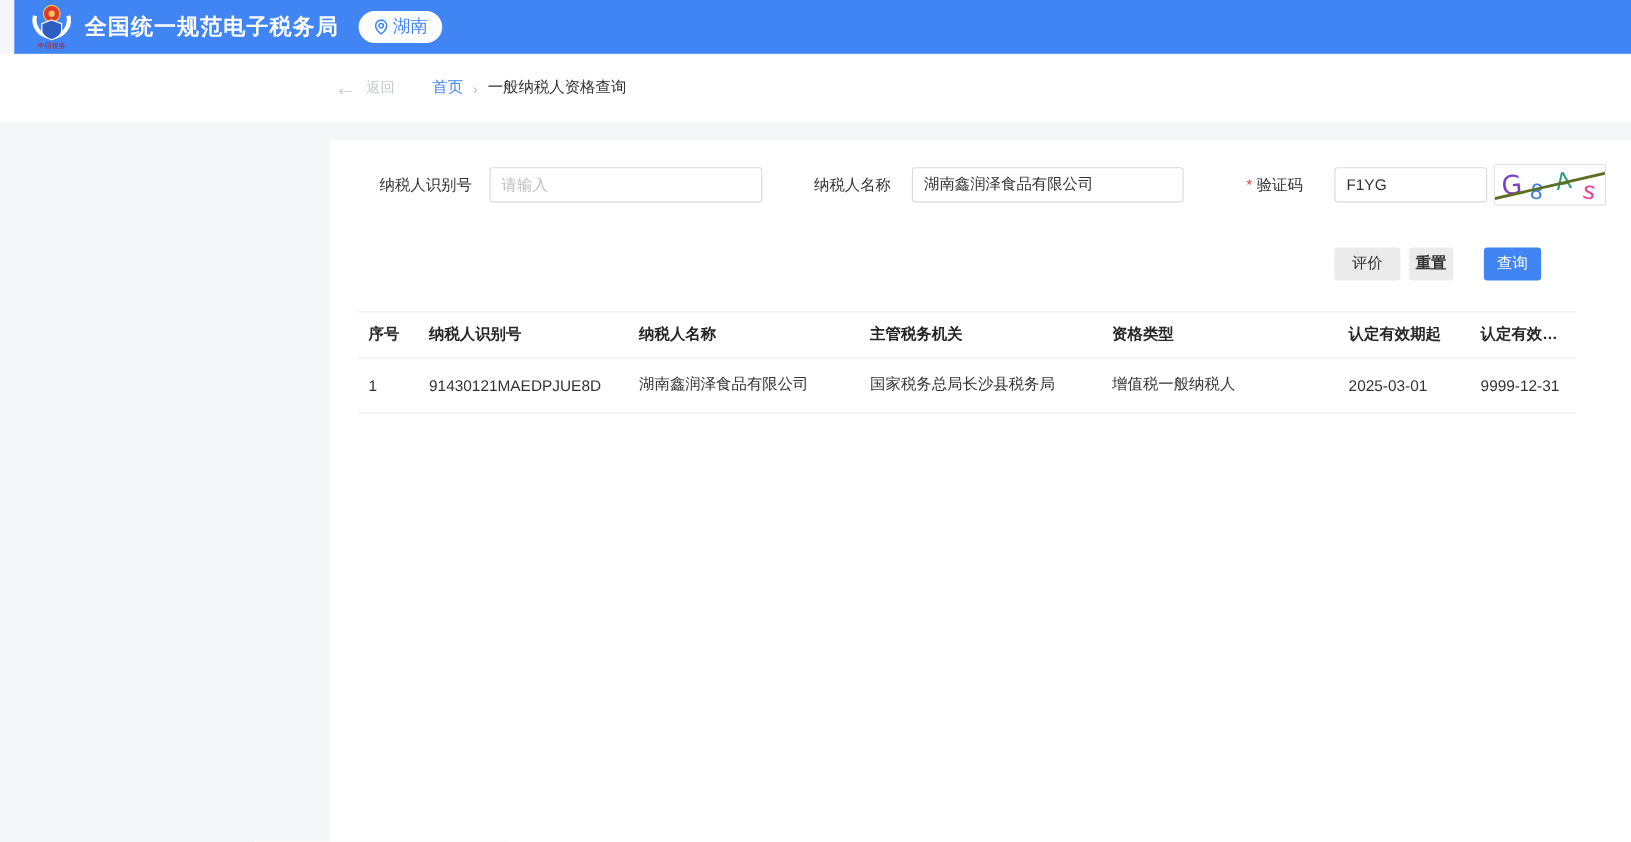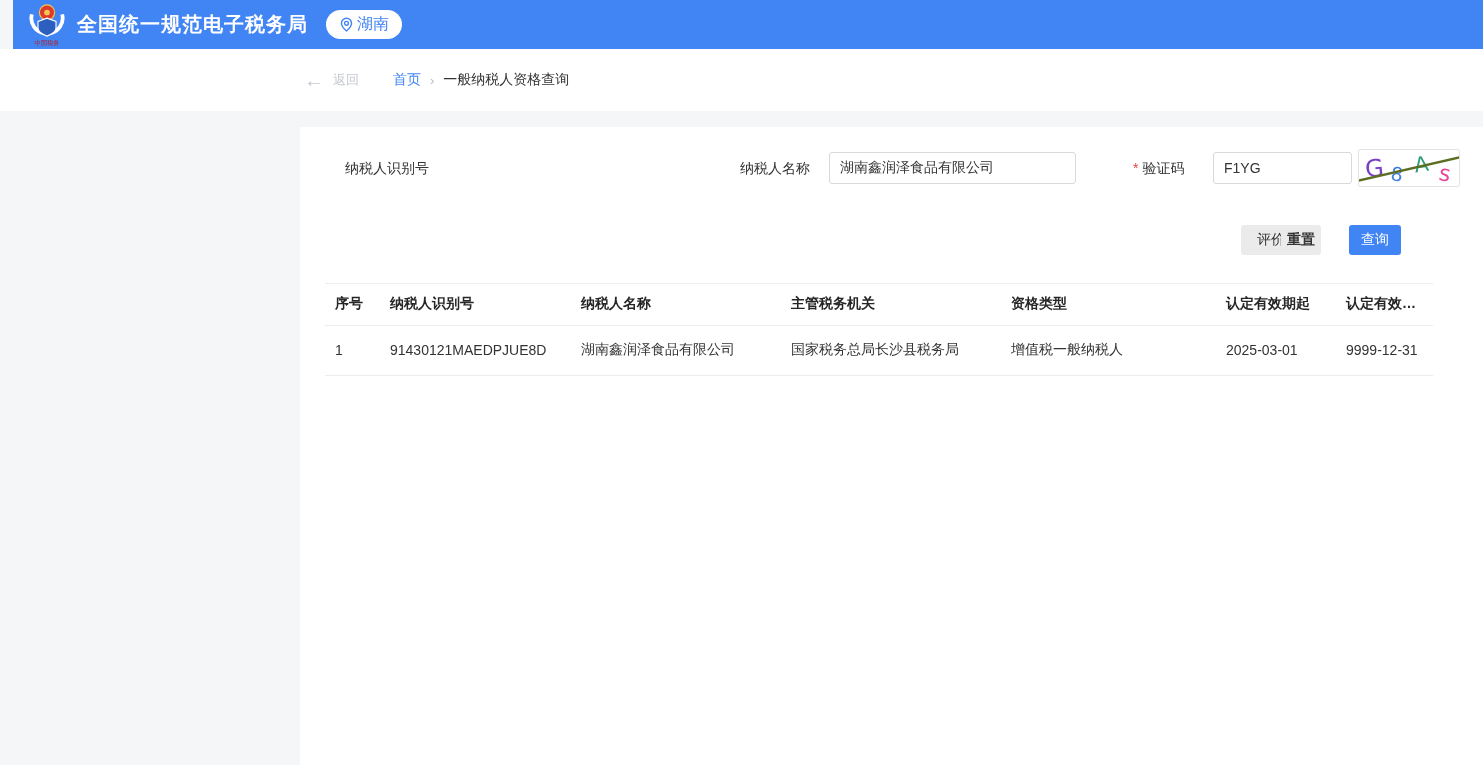--- a/index.html
+++ b/index.html
@@ -66,21 +66,21 @@
   .captcha-box {
     position:absolute; left:1058px; top:22px; width:102px; height:38px;
     border:1px solid #e3e3e3; border-radius:2px; background:#fff; cursor:pointer;
   }
 
   .btn {
     position:absolute; top:98px; height:30px; border:none; border-radius:3px;
     font-size:14px; cursor:pointer; color:#333; background:#ebebeb;
     font-family:"Liberation Sans","DejaVu Sans",sans-serif;
   }
-  .btn-evaluate { left:913px;  width:60px;margin-left:28px; }
+  .btn-evaluate { left:913px;  width:60px; }
   .btn-reset    { left:981px;  width:40px;font-weight:bold; }
   .btn-query    { left:1049px; width:52px; background:#4184f4; color:#fff; }
 
   
   .table-wrap { position:absolute; left:25px; top:156px; width:1108px; border-top:1px solid #ebedf0; }
   table { width:100%; border-collapse:collapse; table-layout:fixed; }
   th, td {
     text-align:left; font-size:14px; padding:0 8px;
     overflow:hidden; white-space:nowrap; text-overflow:ellipsis;
   }
@@ -118,20 +118,21 @@
     <span class="back-label">返回</span>
   </div>
   <span class="crumb-home">首页</span>
   <span class="crumb-sep">›</span>
   <span class="crumb-current">一般纳税人资格查询</span>
 </div>
 
 <div class="main-card">
 
   <span class="form-label" style="left:45px; top:25px;">纳税人识别号</span>
+  <input class="text-input" style="left: 145px; width: 248px;" type="text" placeholder="请输入">
 
   <span class="form-label" style="left:440px; top:25px;">纳税人名称</span>
   <input class="text-input" style="left: 529px; width: 247px;" type="text" value="湖南鑫润泽食品有限公司">
 
   <span class="form-label" style="left:833px; top:25px;"><span class="required-star">*</span><span>验证码</span></span>
   <input class="text-input" style="left: 913px; width: 139px;" type="text" value="F1YG">
 
   <div class="captcha-box">
     <svg width="100" height="36" viewBox="0 0 100 36">
       <text x="6" y="27" font-size="24" font-family="DejaVu Sans, sans-serif" transform="rotate(-6 12 18)" fill="#7b3fc4">G</text>

